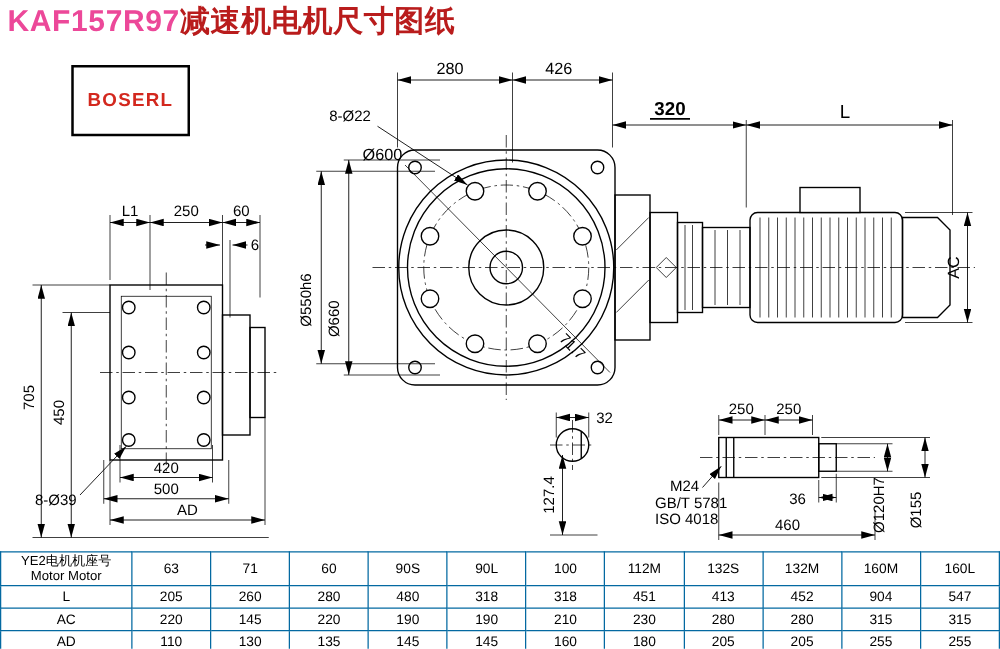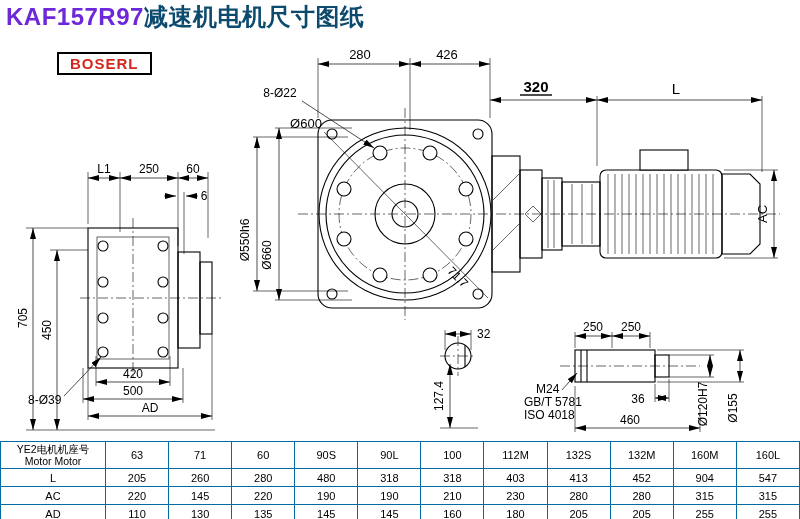--- a/index.html
+++ b/index.html
@@ -1,18 +1,18 @@
 <!DOCTYPE html>
 <html><head>
 <meta charset="utf-8">
 <style>
   html,body{margin:0;padding:0;background:#fff}
   body{position:relative;width:800px;height:519px;overflow:hidden;font-family:"Liberation Sans",sans-serif}
   #title{position:absolute;left:6px;top:1px;font-size:24px;font-weight:bold;letter-spacing:.5px;white-space:nowrap}
-  #brand{position:absolute;left:57px;top:52px;border:2px solid #000;padding:1px 11px;font-size:15px;font-weight:bold;letter-spacing:1px}
+  #brand{position:absolute;left:57px;top:52px;border:2px solid #000;padding:18px 11px;font-size:15px;font-weight:bold;letter-spacing:1px}
   svg{position:absolute;left:0;top:0}
   .ln{stroke:#000;stroke-width:1.1;fill:none}
   .lnf{stroke:#000;stroke-width:1.1;fill:#fff}
   .tn{stroke:#000;stroke-width:.6;fill:none}
   .cl{stroke:#000;stroke-width:.6;fill:none;stroke-dasharray:10 3 2 3}
   .dim{stroke:#000;stroke-width:.7;fill:none;marker-start:url(#ma);marker-end:url(#ma)}
   .ldr{stroke:#000;stroke-width:.7;fill:none;marker-end:url(#ma)}
   text{font-family:"Liberation Sans",sans-serif;fill:#000}
   .d{font-size:12px}.d13{font-size:13px}.d15{font-size:15px}.b{font-weight:bold}
   table{position:absolute;left:0;top:441px;width:800px;border-collapse:collapse;table-layout:fixed;background:#fff;font-size:11px}
@@ -227,21 +227,21 @@
     <line class="dim" x1="710" y1="355" x2="710" y2="377"></line>
     <text class="d" transform="rotate(-90 707 404)" x="707" y="404" text-anchor="middle">Ø120H7</text>
     <line class="tn" x1="657" y1="350" x2="744" y2="350"></line>
     <line class="tn" x1="657" y1="382" x2="744" y2="382"></line>
     <line class="dim" x1="740" y1="350" x2="740" y2="382"></line>
     <text class="d" transform="rotate(-90 737 408)" x="737" y="408" text-anchor="middle">Ø155</text>
   </g>
 </svg>
 
 <div id="title">
-  <span style="color: #6d28d9;">KAF157R97</span><span style="color: #0c4a6e;">减速机电机尺寸图纸</span>
+  <span style="color: #ec4899;">KAF157R97</span><span style="color: #b91c1c;">减速机电机尺寸图纸</span>
 </div>
 
 <div id="brand" style="color: rgb(211, 40, 30);">BOSERL</div>
 
 <table>
   <thead>
     <tr id="size-cols-row">
       <th class="corner">
         <div>YE2电机机座号</div>
         <div>Motor Motor</div>
@@ -261,21 +261,21 @@
   </thead>
   <tbody id="size-body">
       <tr>
         <th>L</th>
         <td>205</td>
         <td>260</td>
         <td>280</td>
         <td>480</td>
         <td>318</td>
         <td>318</td>
-        <td>403</td>
+        <td>451</td>
         <td>413</td>
         <td>452</td>
         <td>904</td>
         <td>547</td>
       </tr>
       <tr>
         <th>AC</th>
         <td>220</td>
         <td>145</td>
         <td>220</td>

